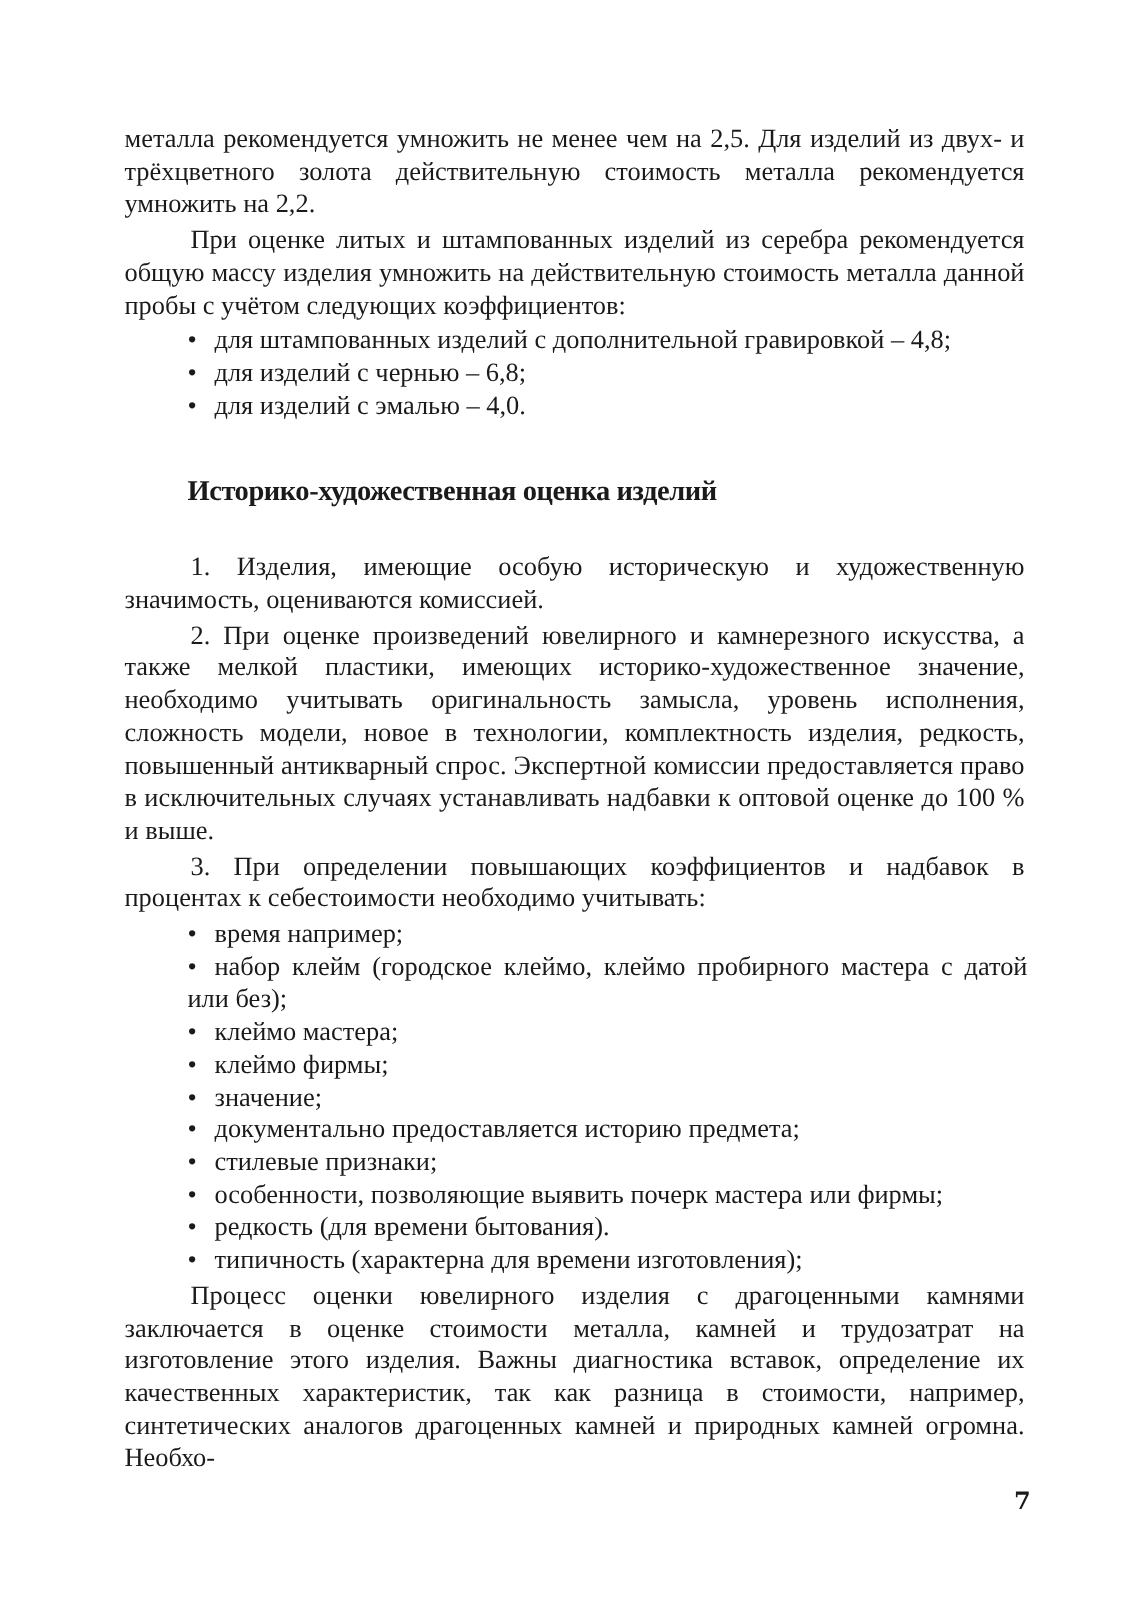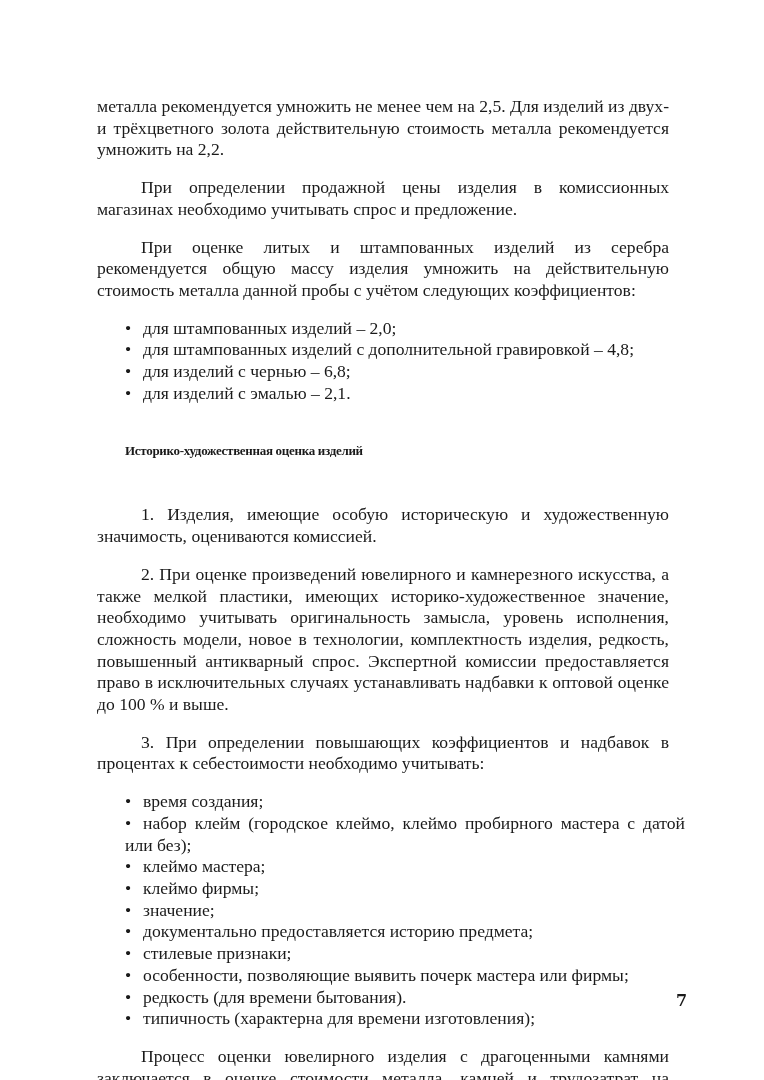--- a/index.html
+++ b/index.html
@@ -2,66 +2,64 @@
 <html><head>
 <meta charset="utf-8">
 <style>
   html, body { margin: 0; padding: 0; background: #ffffff; }
   body { width: 764px; height: 1080px; position: relative; overflow: hidden; }
   .page {
     position: absolute; left: 81px; top: 80px; width: 604px;
     font-family: "Liberation Serif", "DejaVu Serif", serif;
     font-size: 17.6px; line-height: 21.7px; color: #1a1a1a;
   }
-  .p { margin: 16px; text-align: justify; text-align-last: left; }
+  .p { margin: 2px; text-align: justify; text-align-last: left; }
   .p.indent { text-indent: 44px; }
   .list { list-style: none; margin: 0; padding: 0; }
   .list li { position: relative; margin: 0; }
   .list.l1 li { padding-left: 62px; }
   .list.l1 li::before {
     content: "•"; position: absolute; left: 44px; top: 0;
   }
   .list.l2 li { padding-left: 44px; text-align: justify; }
   .list.l2 li .bul { display: inline-block; width: 18px; }
   .heading {
     margin: 36px 0 0 0; padding-left: 44px;
     font-family: "Liberation Serif", "DejaVu Serif", serif;
-    font-weight: bold; font-size: 13px; line-height: 22px;
+    font-weight: bold; font-size: 19px; line-height: 22px;
     letter-spacing: -0.3px;
   }
   .heading-gap { height: 26px; }
   .page-number {
     position: absolute; left: 676px; top: 991px;
     font-family: "DejaVu Serif", serif; font-weight: bold; font-size: 16px; color: #1a1a1a;
   }
 </style>
 </head>
 <body>
 
 <div class="page">
   <p class="p">металла рекомендуется умножить не менее чем на 2,5. Для изделий из двух- и трёхцветного золота действительную стоимость металла рекомендуется умножить на 2,2.</p>
-  <p class="p indent">При определении продажной цены изделия в комиссионных магазинах необходимо учитывать спрос и предложение.</p>
   <p class="p indent">При оценке литых и штампованных изделий из серебра рекомендуется общую массу изделия умножить на действительную стоимость металла данной пробы с учётом следующих коэффициентов:</p>
 
   <ul class="list l1">
-    <li>для штампованных изделий – 2,0;</li>
     <li>для штампованных изделий с дополнительной гравировкой – 4,8;</li>
     <li>для изделий с чернью – 6,8;</li>
-    <li>для изделий с эмалью – 2,1.</li>
+    <li>для изделий с эмалью – 4,0.</li>
   </ul>
 
   <h2 class="heading">Историко-художественная оценка изделий</h2>
   <div class="heading-gap"></div>
 
   <p class="p indent">1. Изделия, имеющие особую историческую и художественную значимость, оцениваются комиссией.</p>
   <p class="p indent">2. При оценке произведений ювелирного и камнерезного искусства, а также мелкой пластики, имеющих историко-художественное значение, необходимо учитывать оригинальность замысла, уровень исполнения, сложность модели, новое в технологии, комплектность изделия, редкость, повышенный антикварный спрос. Экспертной комиссии предоставляется право в исключительных случаях устанавливать надбавки к оптовой оценке до 100 % и выше.</p>
   <p class="p indent">3. При определении повышающих коэффициентов и надбавок в процентах к себестоимости необходимо учитывать:</p>
 
   <ul class="list l2">
-    <li><span class="bul">•</span><span>время создания;</span></li>
+    <li><span class="bul">•</span><span>время например;</span></li>
     <li style="padding-left:44px;"><span class="bul">•</span><span>набор клейм (городское клеймо, клеймо пробирного мастера с датой или без);</span></li>
     <li><span class="bul">•</span><span>клеймо мастера;</span></li>
     <li><span class="bul">•</span><span>клеймо фирмы;</span></li>
     <li><span class="bul">•</span><span>значение;</span></li>
     <li><span class="bul">•</span><span>документально предоставляется историю предмета;</span></li>
     <li><span class="bul">•</span><span>стилевые признаки;</span></li>
     <li><span class="bul">•</span><span>особенности, позволяющие выявить почерк мастера или фирмы;</span></li>
     <li><span class="bul">•</span><span>редкость (для времени бытования).</span></li>
     <li><span class="bul">•</span><span>типичность (характерна для времени изготовления);</span></li>
   </ul>

